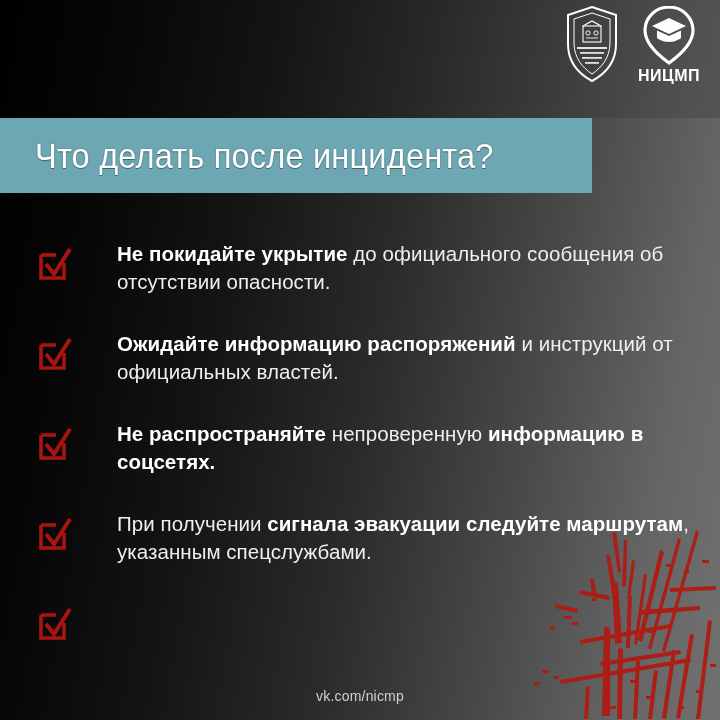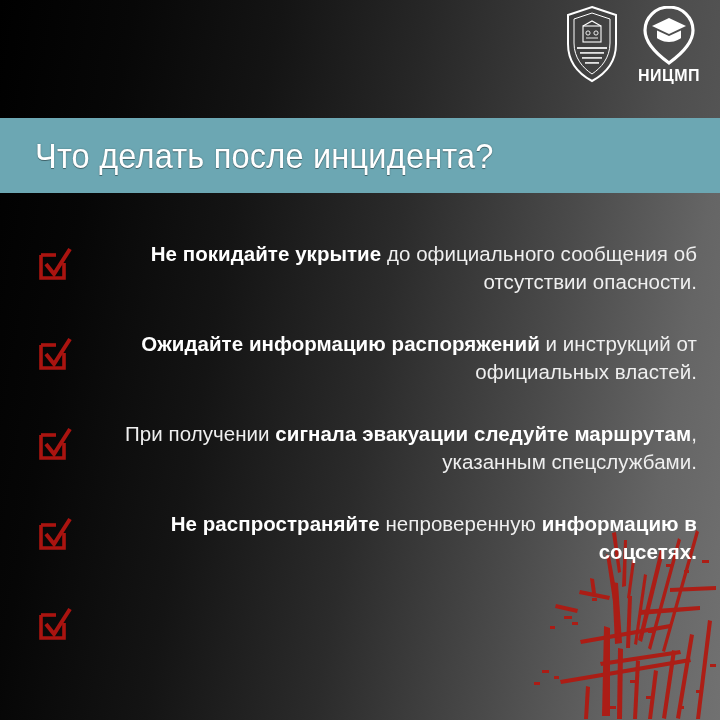--- a/index.html
+++ b/index.html
@@ -51,21 +51,21 @@
     font-weight: bold;
     letter-spacing: 0.5px;
     margin-top: 1px;
     white-space: nowrap;
   }
 
   
   #titleband {
     position: absolute;
     left: 0; top: 118px;
-    width: 720px;
+    width: 592px;
     height: 75px;
     background: #6ca7b3;
     display: flex;
     align-items: center;
   }
   #page-title {
     margin-left: 35px;
     color: #ffffff;
     font-size: 35px;
     font-weight: normal;
@@ -92,21 +92,20 @@
     position: absolute;
     left: 0;
     top: 232px;
     width: 720px;
   }
   .item {
     position: relative;
     height: 90px;
     padding-left: 37px;
     box-sizing: border-box;
-    text-align: right;
   }
   .checkbox {
     position: absolute;
     left: 37px;
     top: 14px;
     width: 36px;
     height: 36px;
   }
   .item-text {
     position: absolute;
@@ -241,33 +240,34 @@
             <path d="M9 18 L17 28 L33 3" fill="none" stroke="#aa1410" stroke-width="4" stroke-linejoin="miter"></path>
           </svg></div>
         <div class="item-text"><b>Ожидайте информацию распоряжений</b><span> и инструкций от официальных властей.</span></div>
       </div>
       <div class="item">
         <div class="checkbox"><svg viewBox="0 0 36 36" width="36" height="36" aria-hidden="true">
             <path d="M4 9 L4 32 L27 32 L27 17" fill="none" stroke="#aa1410" stroke-width="3.6"></path>
             <path d="M4 9 L19 9" fill="none" stroke="#aa1410" stroke-width="3.6"></path>
             <path d="M9 18 L17 28 L33 3" fill="none" stroke="#aa1410" stroke-width="4" stroke-linejoin="miter"></path>
           </svg></div>
+        <div class="item-text"><b>Не распространяйте</b><span> непроверенную </span><b>информацию в соцсетях.</b></div>
+      </div>
+      <div class="item">
+        <div class="checkbox"><svg viewBox="0 0 36 36" width="36" height="36" aria-hidden="true">
+            <path d="M4 9 L4 32 L27 32 L27 17" fill="none" stroke="#aa1410" stroke-width="3.6"></path>
+            <path d="M4 9 L19 9" fill="none" stroke="#aa1410" stroke-width="3.6"></path>
+            <path d="M9 18 L17 28 L33 3" fill="none" stroke="#aa1410" stroke-width="4" stroke-linejoin="miter"></path>
+          </svg></div>
         <div class="item-text"><span>При получении </span><b>сигнала эвакуации следуйте маршрутам</b><span>, указанным спецслужбами.</span></div>
       </div>
       <div class="item">
         <div class="checkbox"><svg viewBox="0 0 36 36" width="36" height="36" aria-hidden="true">
             <path d="M4 9 L4 32 L27 32 L27 17" fill="none" stroke="#aa1410" stroke-width="3.6"></path>
             <path d="M4 9 L19 9" fill="none" stroke="#aa1410" stroke-width="3.6"></path>
             <path d="M9 18 L17 28 L33 3" fill="none" stroke="#aa1410" stroke-width="4" stroke-linejoin="miter"></path>
           </svg></div>
-        <div class="item-text"><b>Не распространяйте</b><span> непроверенную </span><b>информацию в соцсетях.</b></div>
-      </div>
-      <div class="item">
-        <div class="checkbox"><svg viewBox="0 0 36 36" width="36" height="36" aria-hidden="true">
-            <path d="M4 9 L4 32 L27 32 L27 17" fill="none" stroke="#aa1410" stroke-width="3.6"></path>
-            <path d="M4 9 L19 9" fill="none" stroke="#aa1410" stroke-width="3.6"></path>
-            <path d="M9 18 L17 28 L33 3" fill="none" stroke="#aa1410" stroke-width="4" stroke-linejoin="miter"></path>
-          </svg></div>
       </div>
     </div>
 
+  <div id="footer">vk.com/nicmp</div>
 
 </div>
 
 </body></html>

